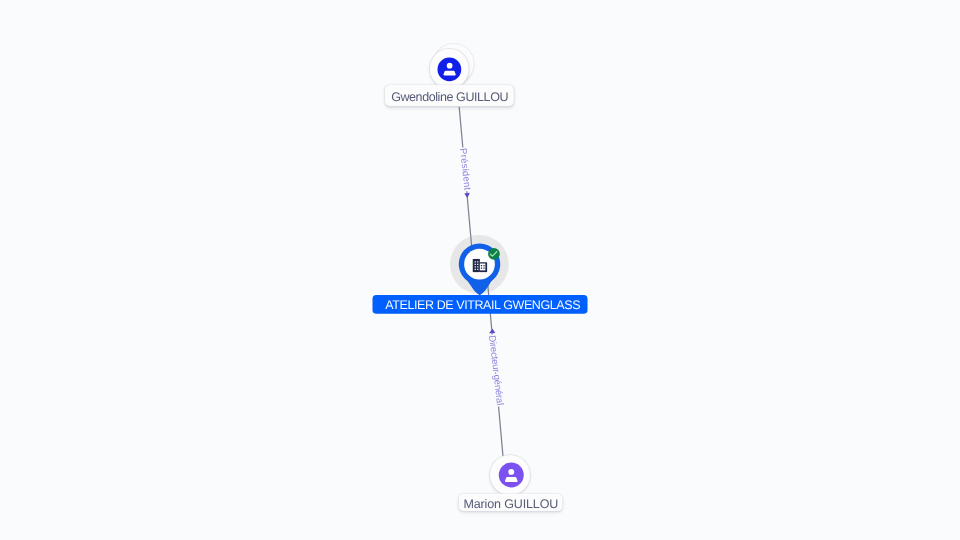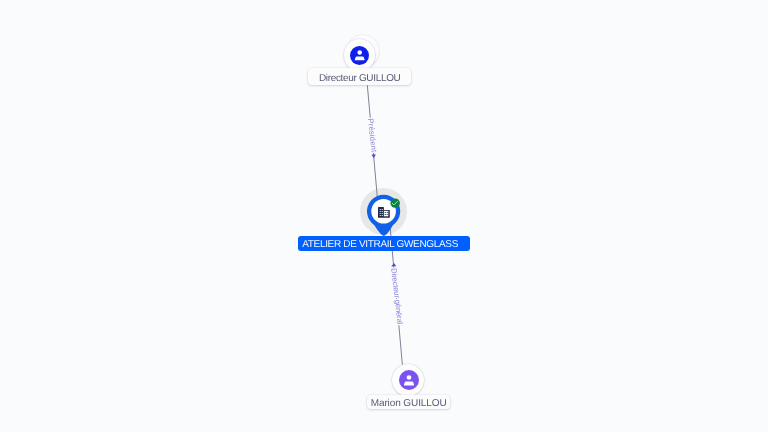--- a/index.html
+++ b/index.html
@@ -16,21 +16,21 @@
         box-shadow:0 1px 2px rgba(70,75,95,.10), 0 0 0 .55px rgba(228,230,238,.8);}
   .icon-circle{position:absolute;border-radius:50%;display:flex;align-items:center;justify-content:center;}
   svg{display:block;}
 
   
   .nlabel{position:absolute;white-space:nowrap;border-radius:4px;
           background:#fcfcfd;color:#565b76;
           box-shadow:0 1px 2.5px rgba(60,64,80,.18), 0 0 0 .5px rgba(230,232,240,.8);
           font-size:10.0px;letter-spacing:-0.33px;text-align:center;}
   .nlabel.company{background:#0060ff;color:#f2f8ff;box-shadow:none;border-radius:3px;
-          font-size:10.0px;letter-spacing:-0.33px;text-align:left;
+          font-size:10.0px;letter-spacing:-0.33px;text-align:center;
           box-sizing:border-box;padding-left:4px;}
 
   .elabel-t{fill:#8a86da;font-size:7.6px;font-family:"Liberation Sans",sans-serif;
           dominant-baseline:middle;letter-spacing:.1px;
           paint-order:stroke fill;stroke:#fafbfd;stroke-width:2.6px;stroke-linejoin:round;}
 </style>
 </head>
 <body style="background: rgb(250, 251, 253);">
 
 <div id="stage">
@@ -52,21 +52,21 @@
 
   <div class="node">
     <div class="disc disc-back" style="left:347.2px;top:35.3px;width:31.7px;height:31.7px;"></div>
     <div class="disc" style="left:343.75px;top:39.2px;width:31.7px;height:31.7px;"></div>
     <div class="icon-circle" style="left:350.0px;top:45.5px;width:19.4px;height:19.4px;background:#1020e8;">
       <svg width="20" height="20" viewBox="0 0 200 200" fill="#ffffff">
         <circle cx="100" cy="75" r="23.5"></circle>
         <path d="M68 116 Q62 116 59 121 L50 146 Q47 155 56 155 L144 155 Q153 155 150 146 L141 121 Q138 116 132 116 Z"></path>
       </svg>
     </div>
-    <div class="nlabel" style="left:308.3px;top:68.3px;width:102.8px;height:16.8px;line-height:22.3px;">Directeur GUILLOU</div>
+    <div class="nlabel" style="left:308.3px;top:68.3px;width:102.8px;height:16.8px;line-height:22.3px;">Gwendoline GUILLOU</div>
   </div>
 
   <div class="node">
     <svg style="position:absolute;left:366px;top:194px;" width="36" height="44" viewBox="0 0 36 44">
       <path d="M27.12,30.90 A16.60,16.60 0 1,0 8.08,30.90 C10.30,33.30 12.90,39.40 17.80,42.10 C22.70,39.40 25.30,33.30 27.12,30.90 Z" fill="#1060e8"></path>
       <circle cx="17.6" cy="17.3" r="12.3" fill="#ffffff"></circle>
     </svg>
     <div style="position:absolute;left:378.3px;top:207.0px;">
       <svg width="11.8" height="10.8" viewBox="0 0 118 108">
         <g fill="#222848">

